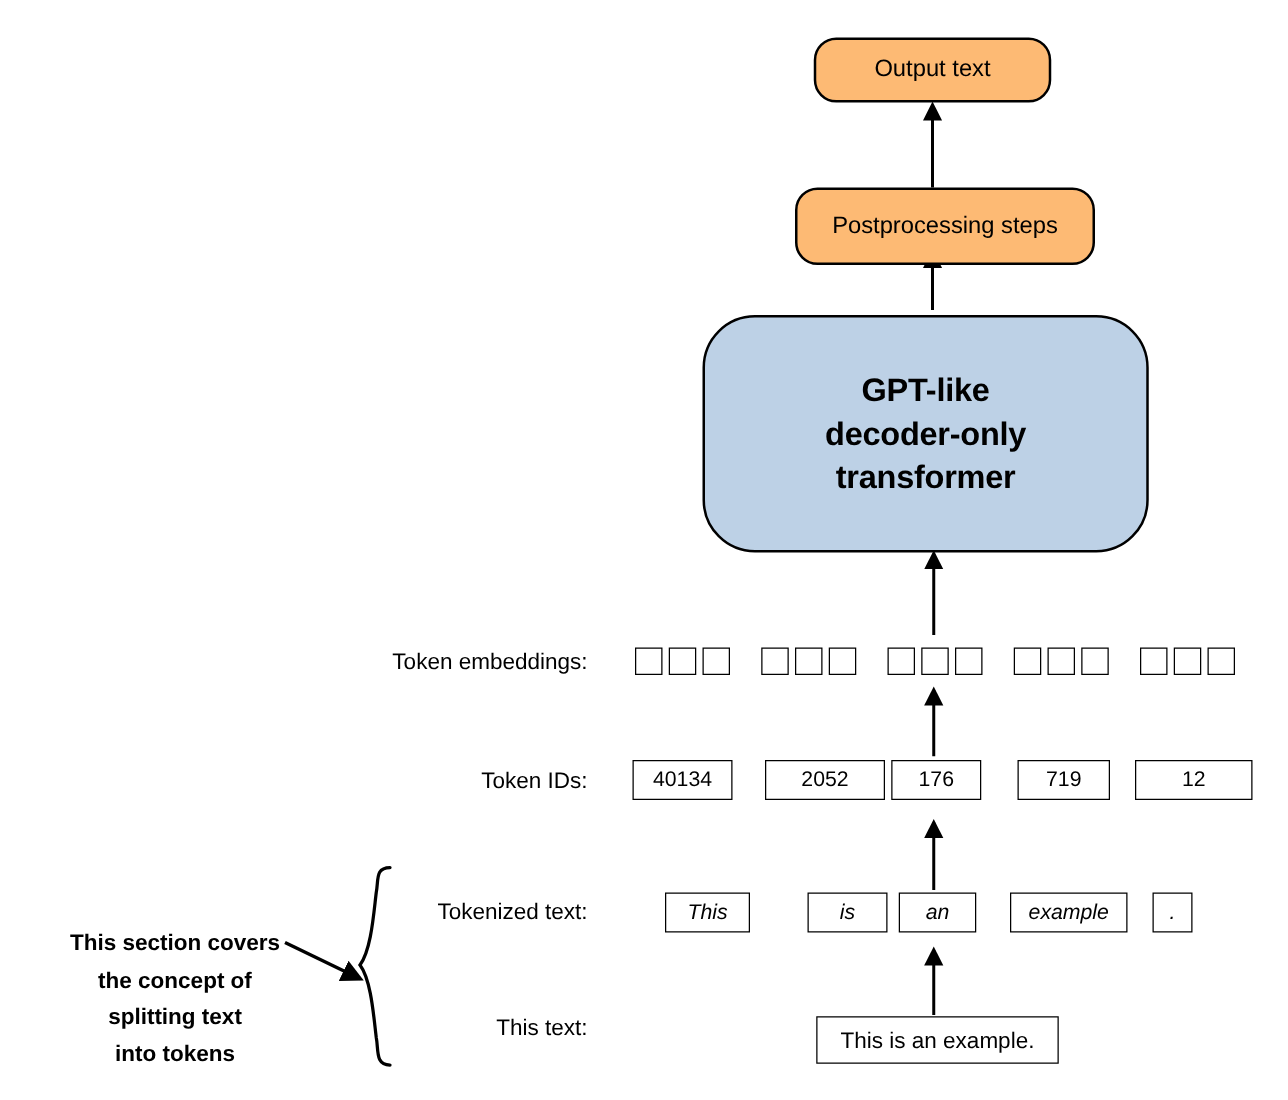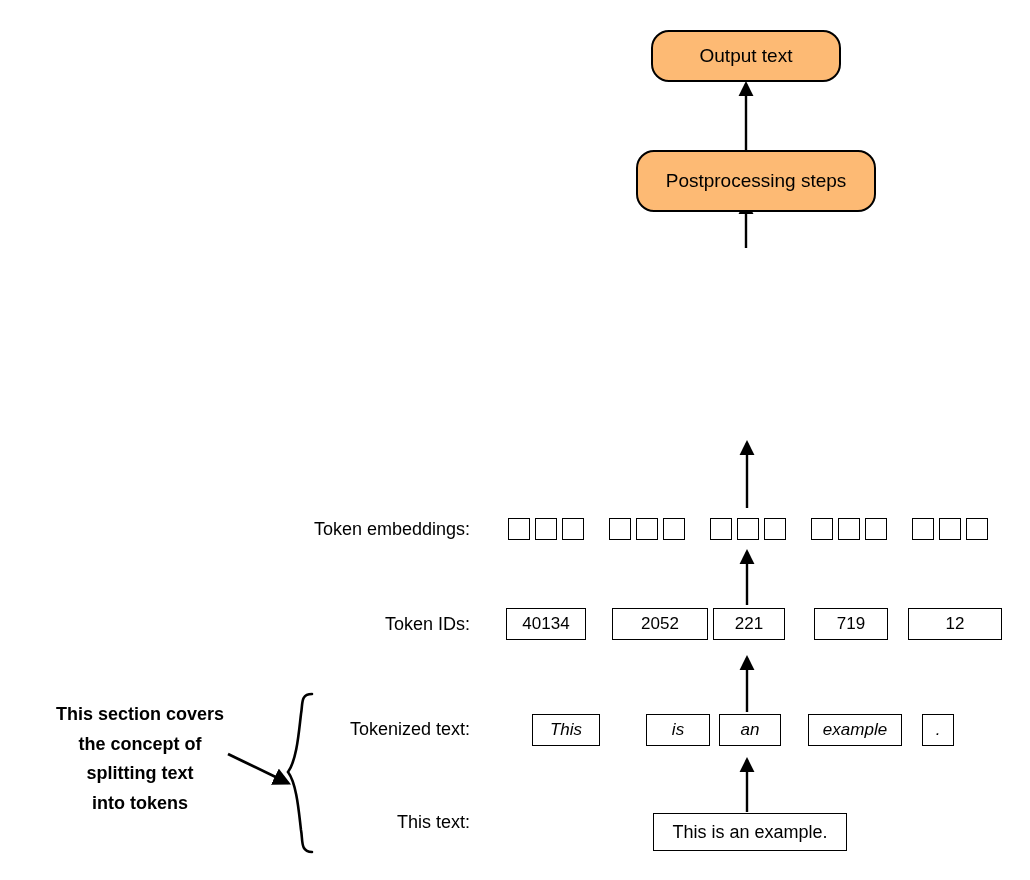--- a/index.html
+++ b/index.html
@@ -75,20 +75,21 @@
     text-align: right;
     white-space: nowrap;
   }
 
   .note {
     font-size: 18px;
     font-weight: bold;
     text-align: center;
     line-height: 1.65;
     white-space: pre-line;
+    margin-top: 40px;
   }
 
   svg.overlay {
     position: absolute;
     left: 0; top: 0;
     width: 1030px;
     height: 880px;
     pointer-events: none;
   }
 </style>
@@ -122,20 +123,25 @@
   </svg>
 
   <div class="pill abs" style="left:651px; top:30px; width:190px; height:52px;">
     <span>Output text</span>
   </div>
 
   <div class="pill abs" style="left:636px; top:150px; width:240px; height:62px;justify-content:center;">
     <span>Postprocessing steps</span>
   </div>
 
+  <div class="bigbox abs" style="left:562px; top:252px; width:357px; height:190px;">
+    <span>GPT-like</span>
+    <span>decoder-only</span>
+    <span>transformer</span>
+  </div>
 
   <div class="rowlabel abs" style="left:200px; top:519px; width:270px;">Token embeddings:</div>
 
   <div class="emb-group abs" style="left:508px; top:518px;">
     <div class="emb-cell"></div>
     <div class="emb-cell"></div>
     <div class="emb-cell"></div>
   </div>
   <div class="emb-group abs" style="left:609px; top:518px;">
     <div class="emb-cell"></div>
@@ -155,21 +161,21 @@
   <div class="emb-group abs" style="left:912px; top:518px;">
     <div class="emb-cell"></div>
     <div class="emb-cell"></div>
     <div class="emb-cell"></div>
   </div>
 
   <div class="rowlabel abs" style="left:200px; top:614px; width:270px;">Token IDs:</div>
 
   <div class="rect abs" style="left:506px; top:608px; width:80px; height:32px;">40134</div>
   <div class="rect abs" style="left:612px; top:608px; width:96px; height:32px;">2052</div>
-  <div class="rect abs" style="left:713px; top:608px; width:72px; height:32px;">221</div>
+  <div class="rect abs" style="left:713px; top:608px; width:72px; height:32px;">176</div>
   <div class="rect abs" style="left:814px; top:608px; width:74px; height:32px;">719</div>
   <div class="rect abs" style="left:908px; top:608px; width:94px; height:32px;">12</div>
 
   <div class="rowlabel abs" style="left:200px; top:719px; width:270px;">Tokenized text:</div>
 
   <div class="rect italic abs" style="left:532px; top:714px; width:68px; height:32px;">This</div>
   <div class="rect italic abs" style="left:626px; top:714px; width:64px; height:32px;margin-left:20px;">is</div>
   <div class="rect italic abs" style="left:719px; top:714px; width:62px; height:32px;">an</div>
   <div class="rect italic abs" style="left:808px; top:714px; width:94px; height:32px;">example</div>
   <div class="rect italic abs" style="left:922px; top:714px; width:32px; height:32px;">.</div>

